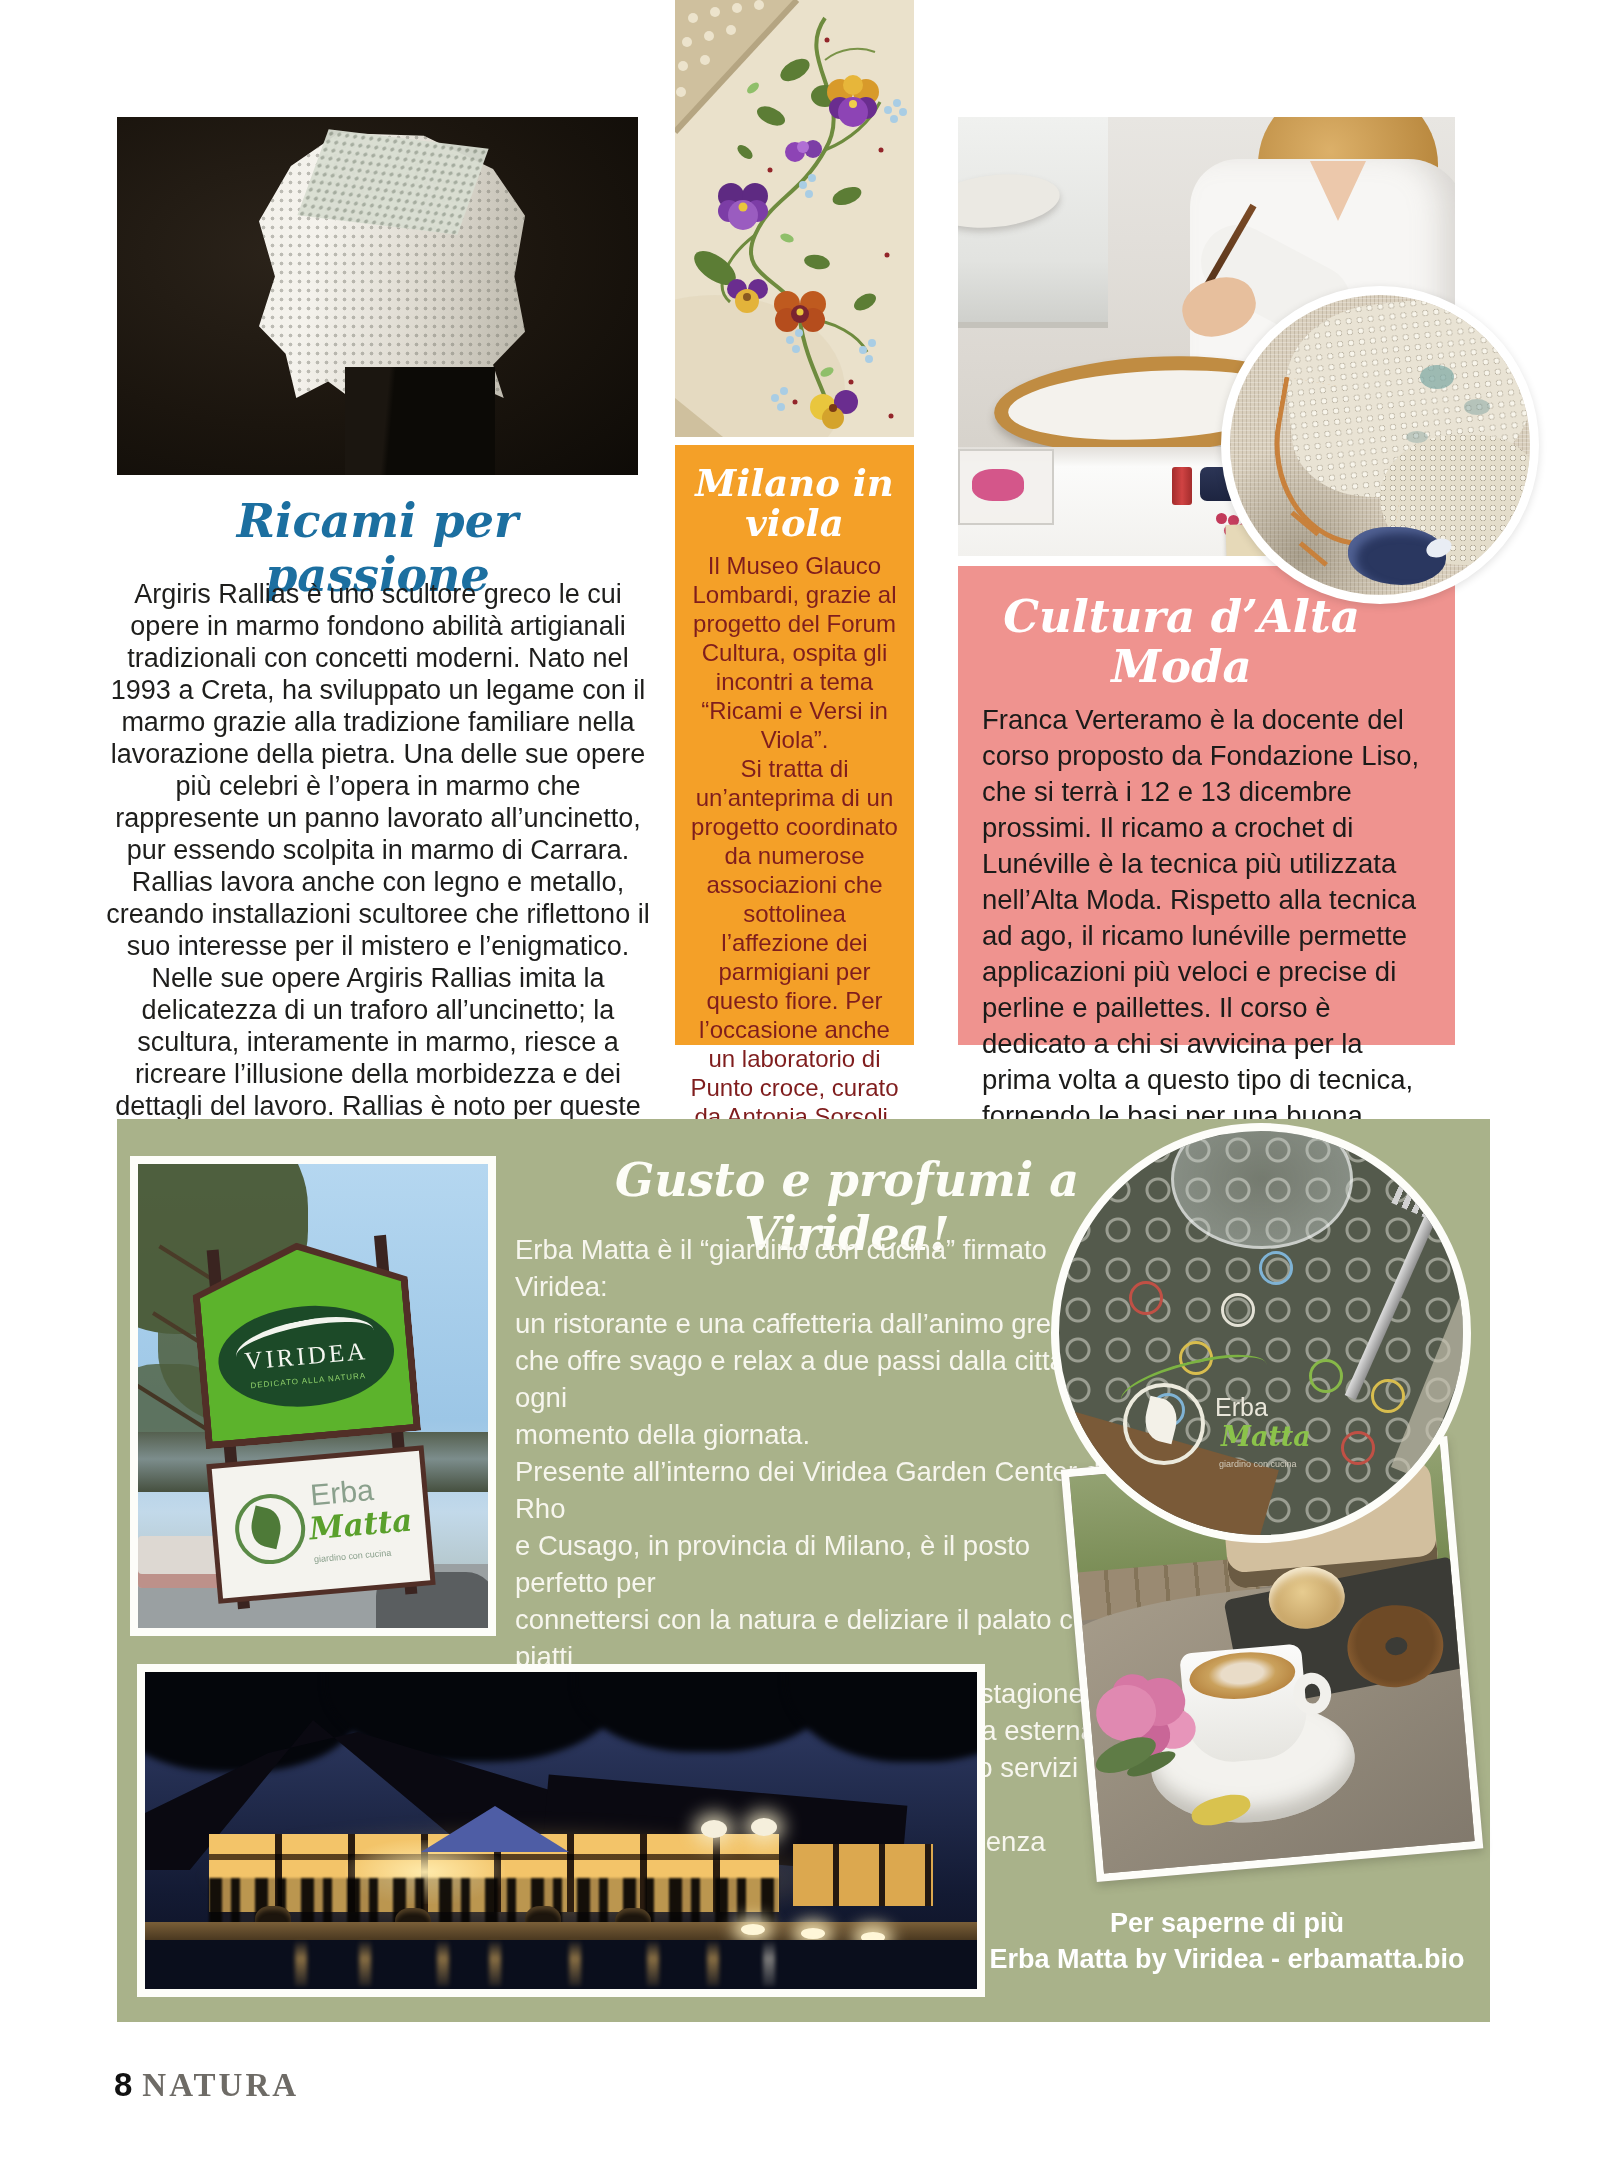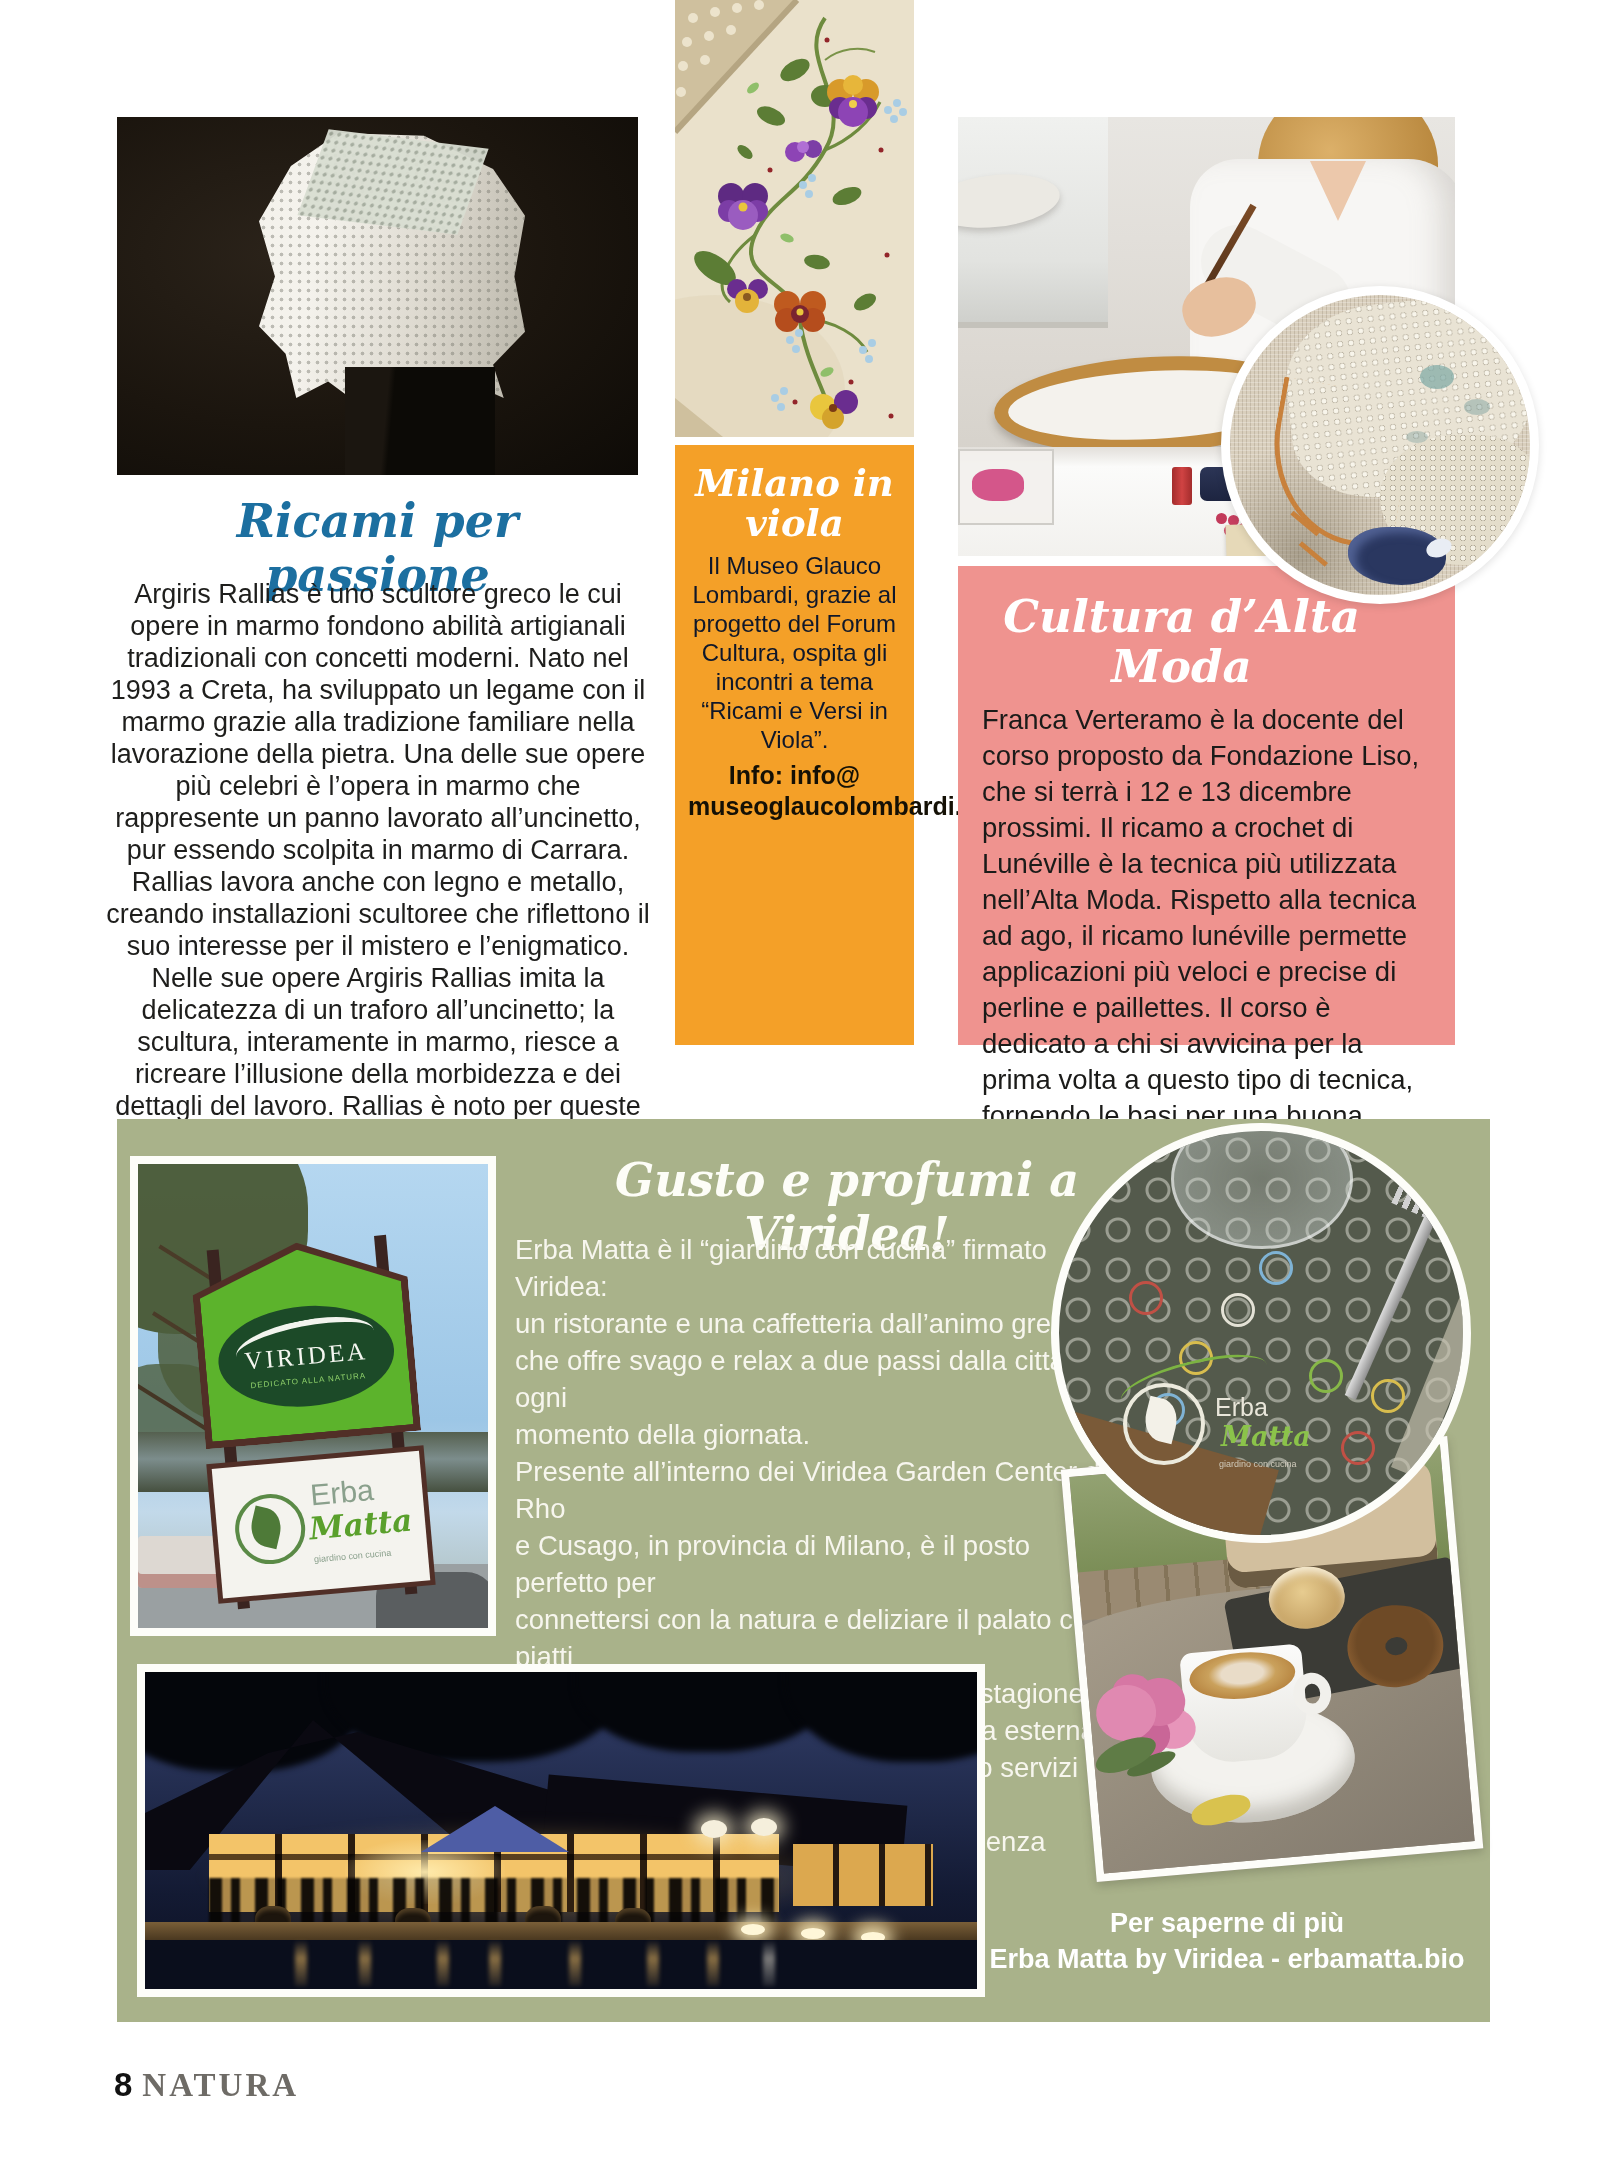--- a/index.html
+++ b/index.html
@@ -27,21 +27,21 @@
   .article-title{left:117px;top:494px;width:521px;text-align:center;
     font-size:46px;color:#1c6fa0;}
   .article-body{left:104px;top:578px;width:548px;font-size:27px;line-height:32px;
     text-align:center;color:#1e1e1c;}
 
   
   .embroidery{left:675px;top:0;width:239px;height:437px;background:#eae1cb;}
   .viola-box{left:675px;top:445px;width:239px;height:600px;background:#f4a028;
     box-sizing:border-box;padding:12px 13px;text-align:center;}
   .viola-title{font-size:37px;color:#fff;margin:6px 0 8px 0;line-height:40px;}
-  .viola-body{font-size:24px;line-height:29px;color:#0f172a;}
+  .viola-body{font-size:24px;line-height:29px;color:#7f1d1d;}
   .viola-info{font-size:25px;line-height:31px;font-weight:bold;color:#141005;
     white-space:pre-line;margin-top:6px;}
 
   
   .atelier{left:958px;top:117px;width:497px;height:439px;
     background:linear-gradient(180deg,#e8e6e2 0%,#dcd8d2 55%,#d0ccc4 100%);}
   .at-window{position:absolute;left:0;top:0;width:150px;height:205px;
     background:linear-gradient(180deg,#f0f1ef 0%,#e2e3e0 70%,#cfd0cc 100%);
     border-bottom:6px solid #c4c2bb;}
   .at-roll{position:absolute;left:-28px;top:58px;width:130px;height:52px;background:#ebe9e3;
@@ -401,20 +401,21 @@
           <circle cx="13" cy="-3" r="12" fill="#6a2d8f"></circle>
         <circle cx="0" cy="13" r="11" fill="#d4a32c"></circle>
           <circle cx="0" cy="3" r="4" fill="#7a3a14"></circle>
       </g>
     </svg>
   </div>
 
   <div class="abs viola-box">
     <div class="viola-title script">Milano in viola</div>
     <div class="viola-body">Il Museo Glauco Lombardi, grazie al progetto del Forum Cultura, ospita gli incontri a tema “Ricami e Versi in Viola”.</div>
+    <div class="viola-body">Si tratta di un’anteprima di un progetto coordinato da numerose associazioni che sottolinea l’affezione dei parmigiani per questo fiore. Per l’occasione anche un laboratorio di Punto croce, curato da Antonia Sorsoli.</div>
     <div class="viola-info">Info: info@
 museoglaucolombardi.it</div>
   </div>
 
   <div class="photo atelier">
     <div class="at-window"></div>
     <div class="at-roll"></div>
     <div class="at-hair"></div>
     <div class="at-blouse"></div>
     <div class="at-neck"></div>

